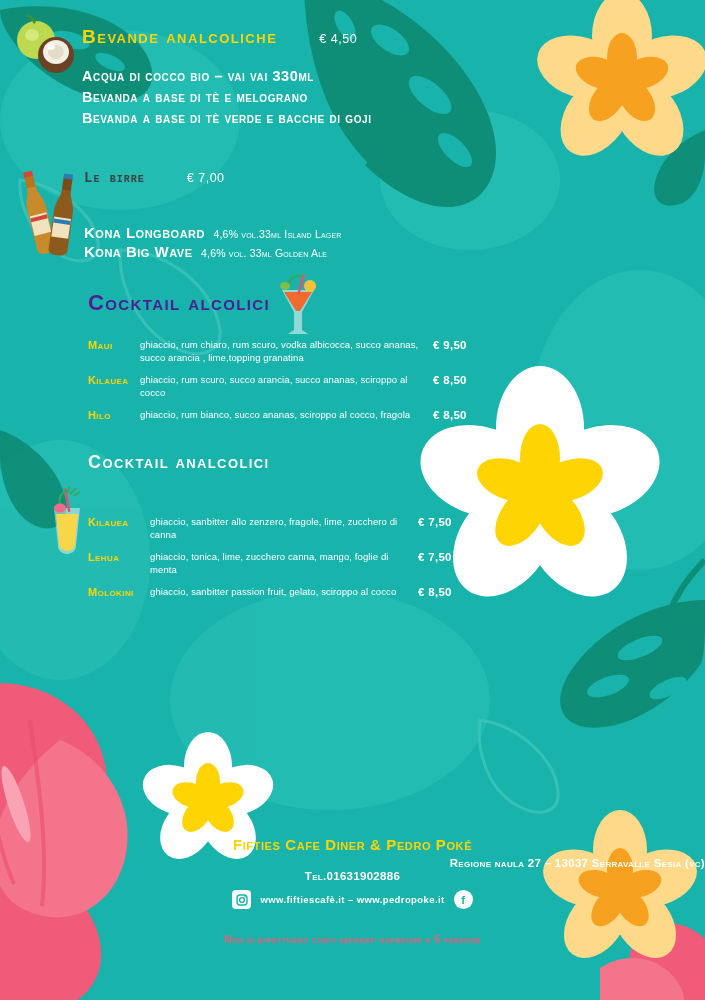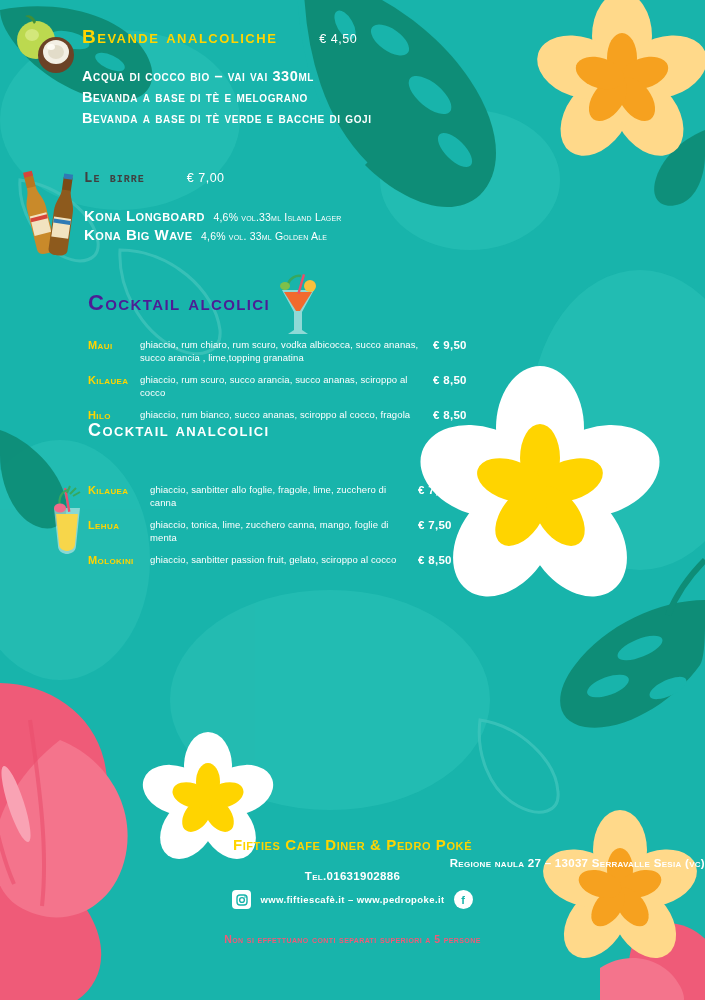--- a/index.html
+++ b/index.html
@@ -67,21 +67,21 @@
     color: #404040;
     letter-spacing: 1px;
     font-family: Liberation Mono, monospace;
   }
   #birre .sec-price {
     font-size: 12.5px;
     margin-left: 42px;
     color: #ffffff;
     letter-spacing: .5px;
   }
-  #birre .rows { margin-top: 21px; }
+  #birre .rows { margin-top: 38px; }
   #birre .row { line-height: 18px; white-space: nowrap; }
   #birre .nm {
     color: #ffffff;
     font-size: 15px;
     font-weight: bold;
     letter-spacing: .5px;
     font-variant: small-caps;
   }
   #birre .de {
     color: #ffffff;
@@ -129,21 +129,21 @@
     text-align: left;
     font-size: 11.5px;
     font-weight: bold;
     color: #ffffff;
     letter-spacing: .3px;
     padding-top: 1px;
     margin-left: 8px;
   }
 
   
-  #analcolici { left: 88px; top: 420px; width: 560px; }
+  #analcolici { left: 88px; top: 452px; width: 560px; }
   #analcolici .sec-title {
     font-size: 18px;
     color: #ffffff;
     letter-spacing: 1.4px;
   }
   #analcolici .rows { margin-top: 42px; padding-left: 0; }
   #analcolici .ckrow .nm { color: #ffd400; width: 62px; flex: 0 0 62px; }
   #analcolici .ckrow .de { max-width: 260px; }
 
   
@@ -458,21 +458,21 @@
         <div class="pr">€ 8,50</div>
       </div>
     </div>
   </div>
 
   <div class="section" id="analcolici">
     <div class="sec-title">Cocktail analcolici</div>
     <div class="rows">
       <div class="ckrow">
         <div class="nm">Kilauea</div>
-        <div class="de">ghiaccio, sanbitter allo foglie, fragole, lime, zucchero di canna</div>
+        <div class="de">ghiaccio, sanbitter allo zenzero, fragole, lime, zucchero di canna</div>
         <div class="pr">€ 7,50</div>
       </div>
       <div class="ckrow">
         <div class="nm">Lehua</div>
         <div class="de">ghiaccio, tonica, lime, zucchero canna, mango, foglie di menta</div>
         <div class="pr">€ 7,50</div>
       </div>
       <div class="ckrow">
         <div class="nm">Molokini</div>
         <div class="de">ghiaccio, sanbitter passion fruit, gelato, sciroppo al cocco</div>

